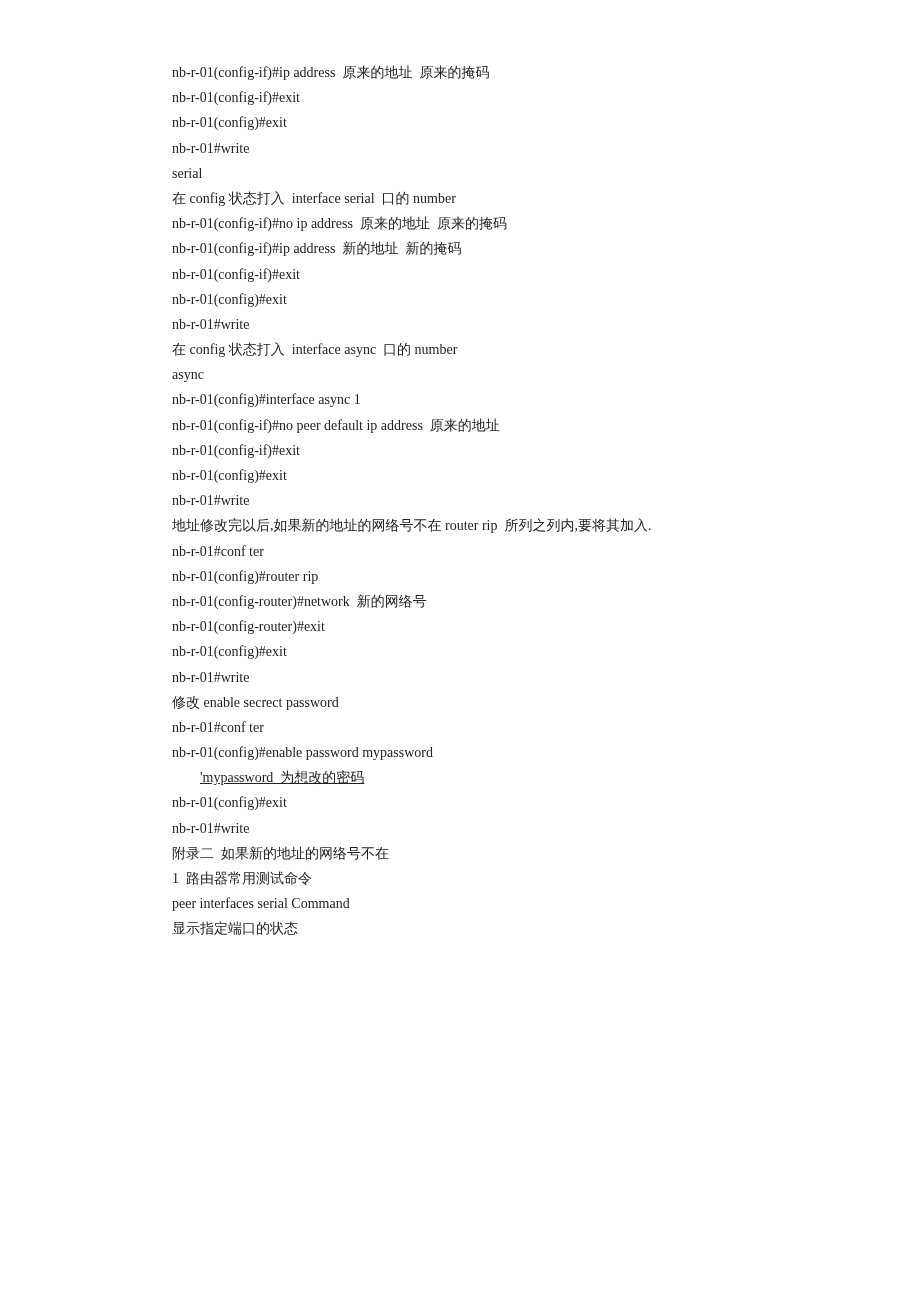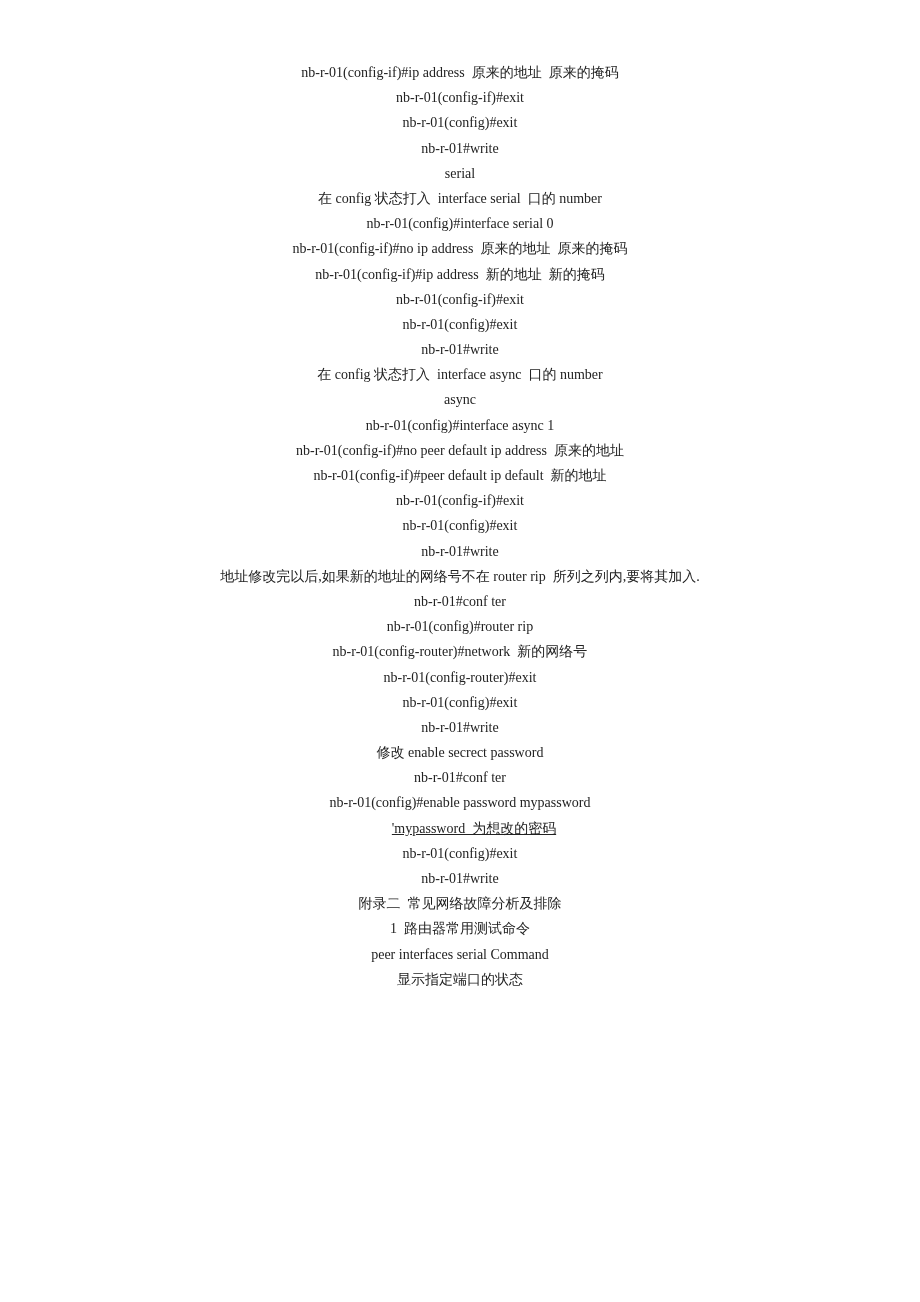--- a/index.html
+++ b/index.html
@@ -1,19 +1,18 @@
 <!DOCTYPE html>
 <html><head>
   <meta charset="utf-8">
   <style>
     * {
       margin: 0;
       padding: 0;
       box-sizing: border-box;
-      text-align: center;
     }
     body {
       background-color: #ffffff;
       font-family: "SimSun", "宋体", serif;
       font-size: 14px;
       color: #222222;
       width: 920px;
       min-height: 1302px;
     }
     .content {
@@ -34,44 +33,42 @@
 </head>
 <body>
 
 <div class="content">
 <span class="line">nb-r-01(config-if)#ip address  原来的地址  原来的掩码</span>
     <span class="line">nb-r-01(config-if)#exit</span>
     <span class="line">nb-r-01(config)#exit</span>
     <span class="line">nb-r-01#write</span>
     <span class="line">serial</span>
     <span class="line">在 config 状态打入  interface serial  口的 number</span>
-    <span class="line">nb-r-01(config)#interface serial 0</span>
     <span class="line">nb-r-01(config-if)#no ip address  原来的地址  原来的掩码</span>
     <span class="line">nb-r-01(config-if)#ip address  新的地址  新的掩码</span>
     <span class="line">nb-r-01(config-if)#exit</span>
     <span class="line">nb-r-01(config)#exit</span>
     <span class="line">nb-r-01#write</span>
     <span class="line">在 config 状态打入  interface async  口的 number</span>
     <span class="line">async</span>
     <span class="line">nb-r-01(config)#interface async 1</span>
     <span class="line">nb-r-01(config-if)#no peer default ip address  原来的地址</span>
-    <span class="line">nb-r-01(config-if)#peer default ip default  新的地址</span>
     <span class="line">nb-r-01(config-if)#exit</span>
     <span class="line">nb-r-01(config)#exit</span>
     <span class="line">nb-r-01#write</span>
     <span class="line">地址修改完以后,如果新的地址的网络号不在 router rip  所列之列内,要将其加入.</span>
     <span class="line">nb-r-01#conf ter</span>
     <span class="line">nb-r-01(config)#router rip</span>
     <span class="line">nb-r-01(config-router)#network  新的网络号</span>
     <span class="line">nb-r-01(config-router)#exit</span>
     <span class="line">nb-r-01(config)#exit</span>
     <span class="line">nb-r-01#write</span>
     <span class="line">修改 enable secrect password</span>
     <span class="line">nb-r-01#conf ter</span>
     <span class="line">nb-r-01(config)#enable password mypassword</span>
     <span class="line indent">'mypassword  为想改的密码</span>
     <span class="line">nb-r-01(config)#exit</span>
     <span class="line">nb-r-01#write</span>
-    <span class="line">附录二  常见网络故障分析及排除</span>
+    <span class="line">附录二  如果新的地址的网络号不在</span>
     <span class="line">1  路由器常用测试命令</span>
     <span class="line">peer interfaces serial Command</span>
     <span class="line">显示指定端口的状态</span>
   </div>
 
 </body></html>

